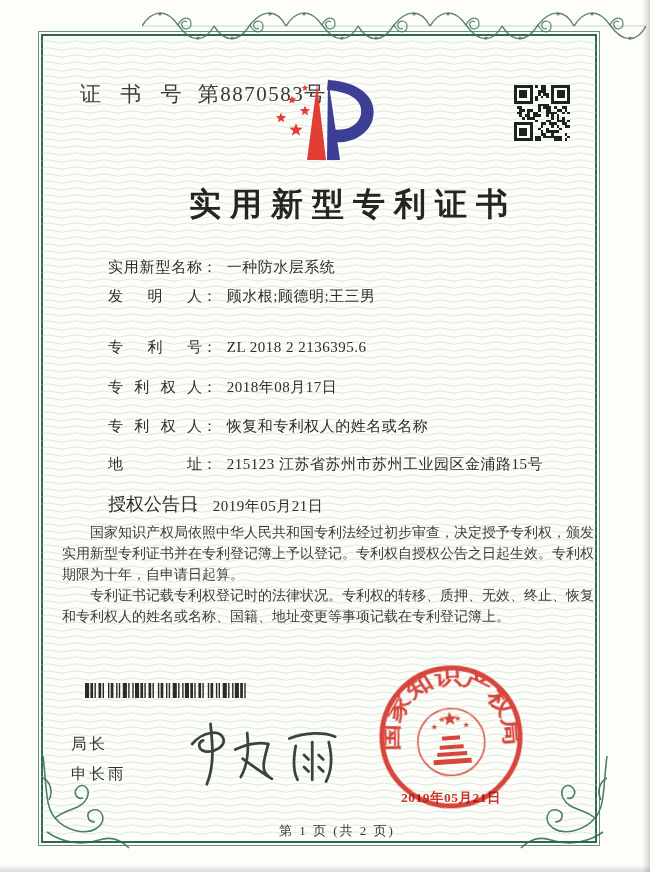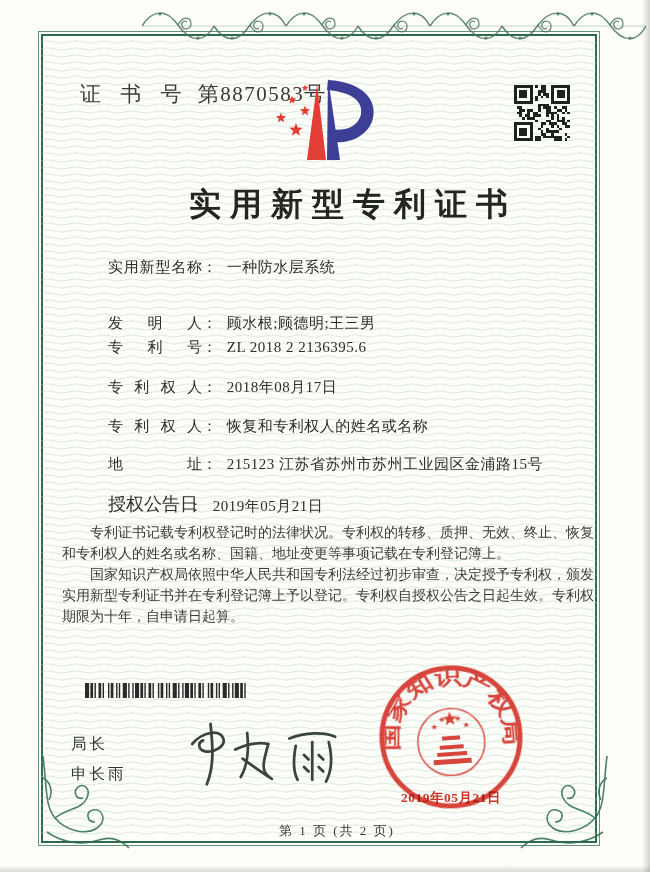--- a/index.html
+++ b/index.html
@@ -358,21 +358,21 @@
         <rect x="1" y="15" width="5" height="5" fill="#fff"></rect>
         <rect x="2" y="16" width="3" height="3" fill="#1d241d"></rect>
       </svg>
 
     <div class="title">实用新型专利证书</div>
 
     <div class="field" style="top:258px">
       <span class="flabel">实用新型名称</span><span>：</span>
       <span class="fvalue">一种防水层系统</span>
     </div>
-    <div class="field" style="top:314px">
+    <div class="field" style="top:287px">
       <span class="flabel">发明人</span><span>：</span>
       <span class="fvalue">顾水根;顾德明;王三男</span>
     </div>
     <div class="field" style="top:338px">
       <span class="flabel">专利号</span><span>：</span>
       <span class="fvalue">ZL 2018 2 2136395.6</span>
     </div>
     <div class="field" style="top:378px">
       <span class="flabel">专利权人</span><span>：</span>
       <span class="fvalue">2018年08月17日</span>
@@ -386,22 +386,22 @@
       <span class="fvalue">215123 江苏省苏州市苏州工业园区金浦路15号</span>
     </div>
     <div class="field" style="top:492px;left:62px;width:536px">
       <span>
         <span class="flabel sm">授权公告日</span><span>：</span>
         <span class="fvalue">2019年05月21日</span>
       </span>
     </div>
 
     <div class="paras">
+      <p>国家知识产权局依照中华人民共和国专利法经过初步审查，决定授予专利权，颁发实用新型专利证书并在专利登记簿上予以登记。专利权自授权公告之日起生效。专利权期限为十年，自申请日起算。</p>
       <p>专利证书记载专利权登记时的法律状况。专利权的转移、质押、无效、终止、恢复和专利权人的姓名或名称、国籍、地址变更等事项记载在专利登记簿上。</p>
-      <p>国家知识产权局依照中华人民共和国专利法经过初步审查，决定授予专利权，颁发实用新型专利证书并在专利登记簿上予以登记。专利权自授权公告之日起生效。专利权期限为十年，自申请日起算。</p>
     </div>
 
     <svg id="barcode" width="165" height="15">
         <rect x="0.0" y="0" width="4.1" height="15" fill="#2a2a28"></rect>
         <rect x="5.4" y="0" width="2.7" height="15" fill="#2a2a28"></rect>
         <rect x="9.5" y="0" width="1.4" height="15" fill="#2a2a28"></rect>
         <rect x="13.5" y="0" width="2.7" height="15" fill="#2a2a28"></rect>
         <rect x="17.6" y="0" width="1.4" height="15" fill="#2a2a28"></rect>
         <rect x="23.0" y="0" width="1.4" height="15" fill="#2a2a28"></rect>
         <rect x="25.7" y="0" width="2.7" height="15" fill="#2a2a28"></rect>

